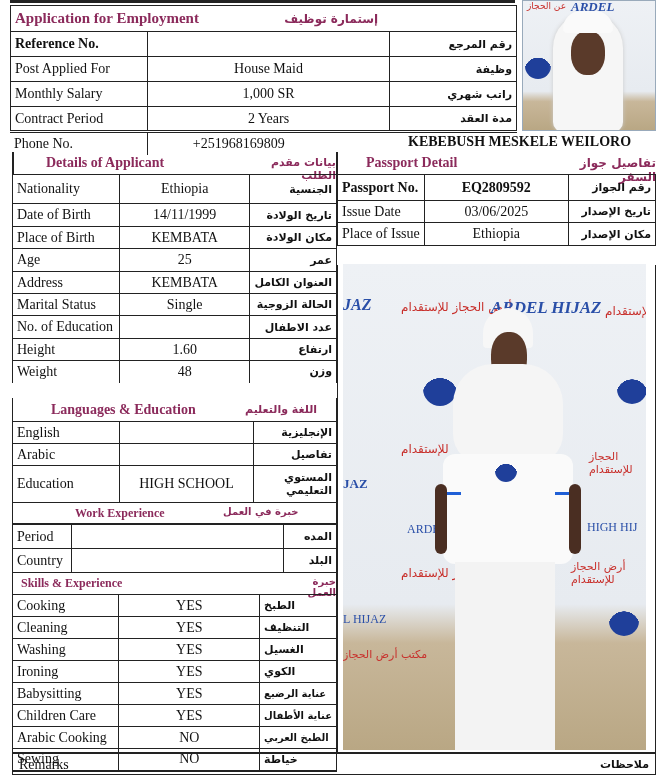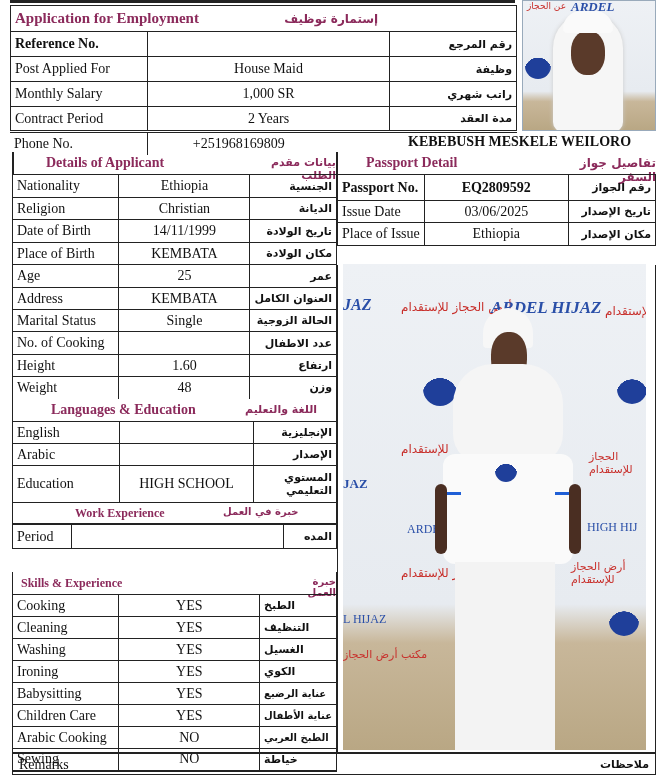--- a/index.html
+++ b/index.html
@@ -74,29 +74,24 @@
 </tbody>
   </table>
 <div class="abs" style="left:408px; top:134px; font-weight:bold; font-size:14px;">KEBEBUSH MESKELE WEILORO</div>
 
 <div class="abs" style="left:12px; top:152px; width:325px; height:22px; border-left:2px solid #222; border-right:1px solid #222;">
   <span class="hdr abs" style="left:32px; top:3px; font-size:14px;">Details of Applicant</span>
   <span class="arh abs" style="left:222px; top:4px; font-size:11px;">بيانات مقدم الطلب</span>
 </div>
 <table style="left:12px; top:174px; width:325px;">
   <tbody>
-    <tr style="height:23px;padding-left:16px;">
+    <tr style="height:29px;padding-left:16px;">
         <td style="width:107px; font-size:14px;">Nationality</td>
         <td class="c" style="width:134px; font-size:14px;">Ethiopia</td>
         <td class="r ar">الجنسية</td>
-      </tr>
-    <tr style="height:22px;">
-        <td style="font-size:14px;">Religion</td>
-        <td class="c" style="font-size:14px;">Christian</td>
-        <td class="r ar">الديانة</td>
       </tr>
     <tr style="height:23px;">
         <td style="font-size:14px;">Date of Birth</td>
         <td class="c" style="font-size:14px;">14/11/1999</td>
         <td class="r ar">تاريخ الولادة</td>
       </tr>
     <tr style="height:17px;padding-left:8px;">
         <td style="font-size:14px;">Place of Birth</td>
         <td class="c" style="font-size:14px;">KEMBATA</td>
         <td class="r ar">مكان الولادة</td>
@@ -110,21 +105,21 @@
         <td style="font-size:14px;">Address</td>
         <td class="c" style="font-size:14px;">KEMBATA</td>
         <td class="r ar">العنوان الكامل</td>
       </tr>
     <tr style="height:22px;">
         <td style="font-size:14px;">Marital Status</td>
         <td class="c" style="font-size:14px;">Single</td>
         <td class="r ar">الحالة الزوجية</td>
       </tr>
     <tr style="height:23px;">
-        <td style="font-size:14px;">No. of Cooking</td>
+        <td style="font-size:14px;">No. of Education</td>
         <td class="c" style="font-size:14px;"></td>
         <td class="r ar">عدد الاطفال</td>
       </tr>
     <tr style="height:22px;">
         <td style="font-size:14px;">Height</td>
         <td class="c" style="font-size:14px;">1.60</td>
         <td class="r ar">ارتفاع</td>
       </tr>
     <tr style="height:22px;">
         <td style="font-size:14px; border-bottom:none;">Weight</td>
@@ -141,40 +136,45 @@
 <table style="left:12px; top:421px; width:325px;">
   <tbody>
       <tr style="height:22px;">
         <td style="width:107px; font-size:14px;">English</td>
         <td class="c" style="width:134px; font-size:14px;"></td>
         <td class="r ar">الإنجليزية</td>
       </tr>
   <tr style="height:22px;">
         <td style="font-size:14px;">Arabic</td>
         <td class="c" style="font-size:14px;"></td>
-        <td class="r ar">الإصدار</td>
+        <td class="r ar">تفاصيل</td>
       </tr>
   <tr style="height:37px;">
         <td style="font-size:14px;">Education</td>
         <td class="c" style="font-size:14px;">HIGH SCHOOL</td>
         <td class="r ar" style="white-space:normal; line-height:13px;">المستوي التعليمي</td>
       </tr>
 </tbody>
   </table>
 
 <div class="abs" style="left:12px; top:502px; width:325px; height:22px; border-left:1px solid #222; border-right:1px solid #222; border-bottom:1px solid #222;">
   <span class="hdr abs" style="left:62px; top:4px; font-size:12px;">Work Experience</span>
   <span class="arh abs" style="left:210px; top:4px; font-size:10px;">خبرة في العمل</span>
 </div>
 <table style="left:12px; top:524px; width:325px;">
   <tbody>
       <tr style="height:24px;">
         <td style="width:59px; font-size:14px;">Period</td>
         <td style="width:212px;"></td>
         <td class="r ar">المده</td>
+      </tr>
+  <tr style="height:24px;">
+        <td style="font-size:14px;">Country</td>
+        <td></td>
+        <td class="r ar">البلد</td>
       </tr>
 </tbody>
   </table>
 
 <div class="abs" style="left:12px; top:572px; width:325px; height:22px; border-left:1px solid #222; border-right:1px solid #222;">
   <span class="hdr abs" style="left:8px; top:4px; font-size:12px;">Skills &amp; Experience</span>
   <span class="arh abs" style="left:274px; top:4px; font-size:10px;">خبرة العمل</span>
 </div>
 <table style="left:12px; top:594px; width:325px;">
   <tbody>

